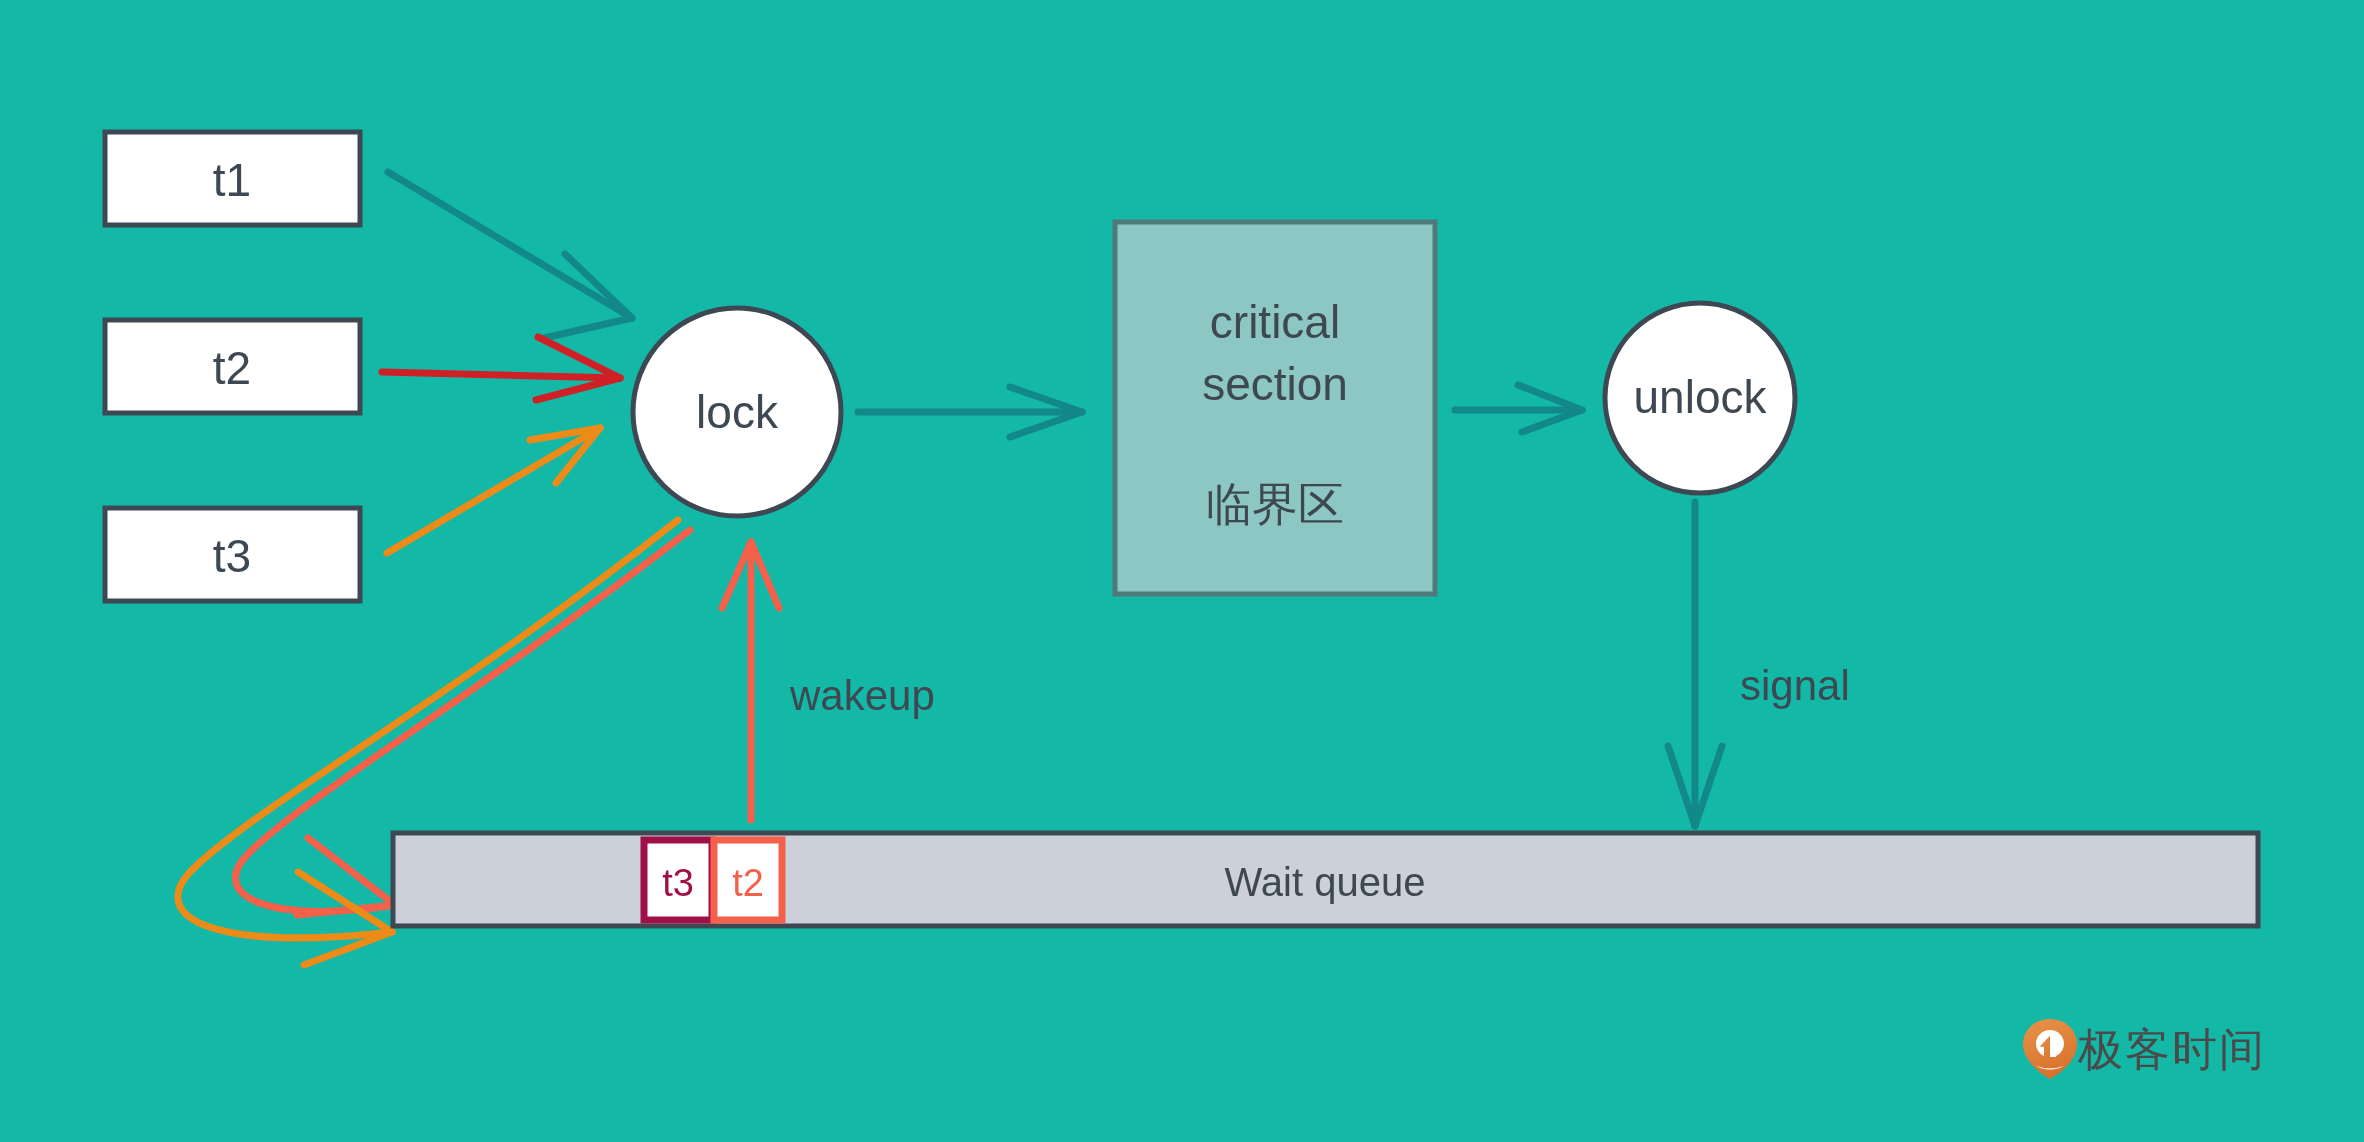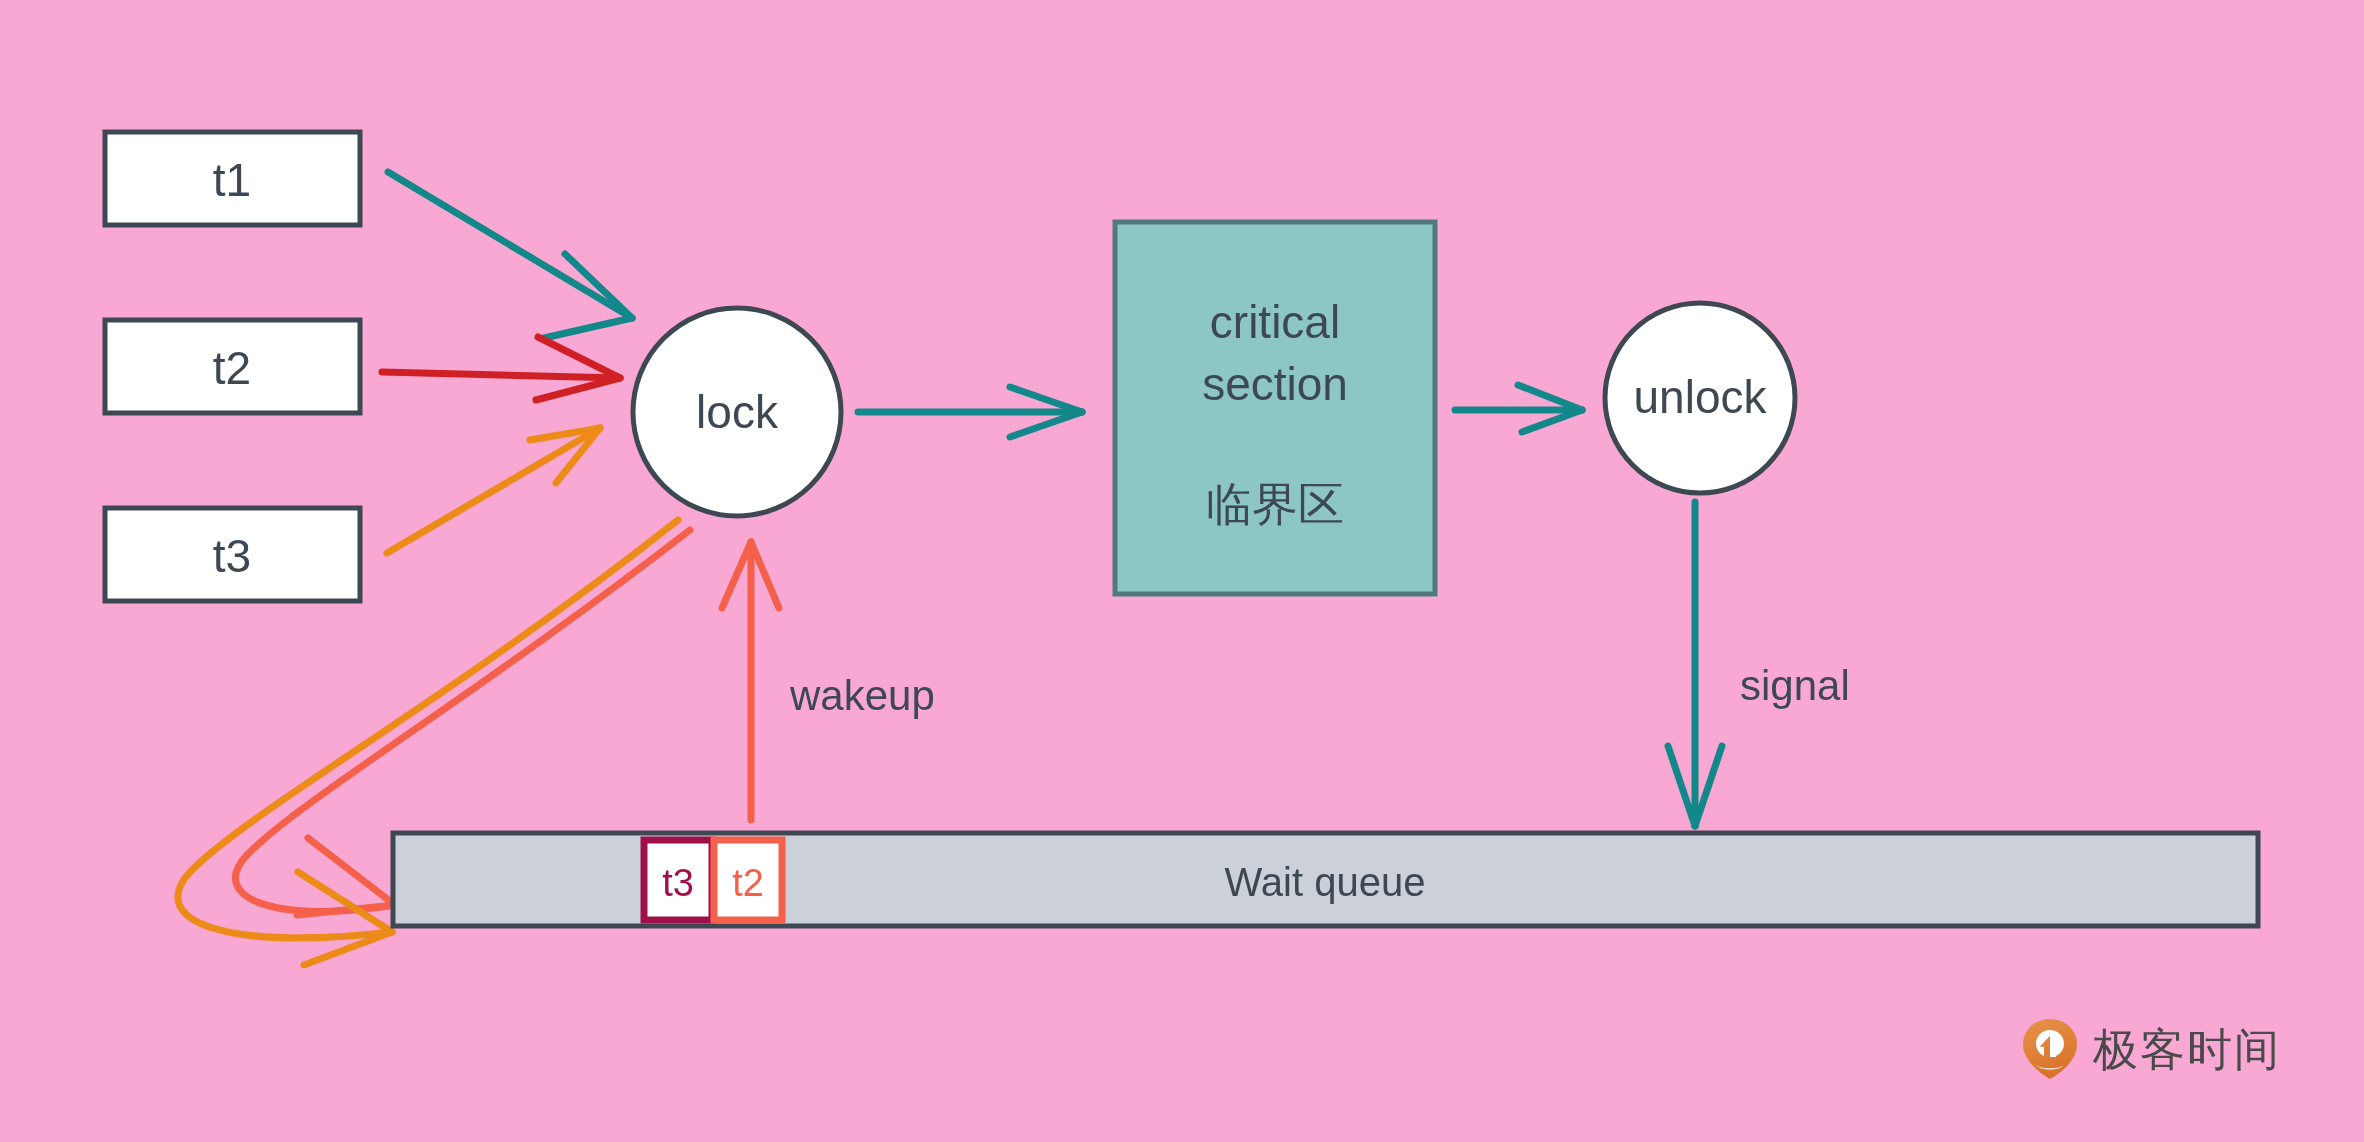--- a/index.html
+++ b/index.html
@@ -4,21 +4,21 @@
 <style>
   html, body {
     margin: 0;
     padding: 0;
     background: #ffffff;
   }
   #stage {
     position: relative;
     width: 2364px;
     height: 1142px;
-    background: #f9a8d4;
+    background: #14b8a6;
     font-family: "Liberation Sans", sans-serif;
     overflow: hidden;
   }
   #diagram-svg {
     position: absolute;
     left: 0;
     top: 0;
     width: 2364px;
     height: 1142px;
   }
@@ -28,21 +28,21 @@
   }
   .edge-label {
     font-family: "Liberation Sans", sans-serif;
     fill: #3d4852;
     font-size: 42px;
   }
   .brand {
     position: absolute;
     display: flex;
     align-items: center;
-    gap: 15px;
+    gap: 0;
     left: 2022px;
     top: 1018px;
   }
   .brand-text {
     font-family: "Liberation Sans", sans-serif;
     font-size: 45px;
     color: #4a4a4a;
     letter-spacing: 2px;
     line-height: 1;
     white-space: nowrap;

